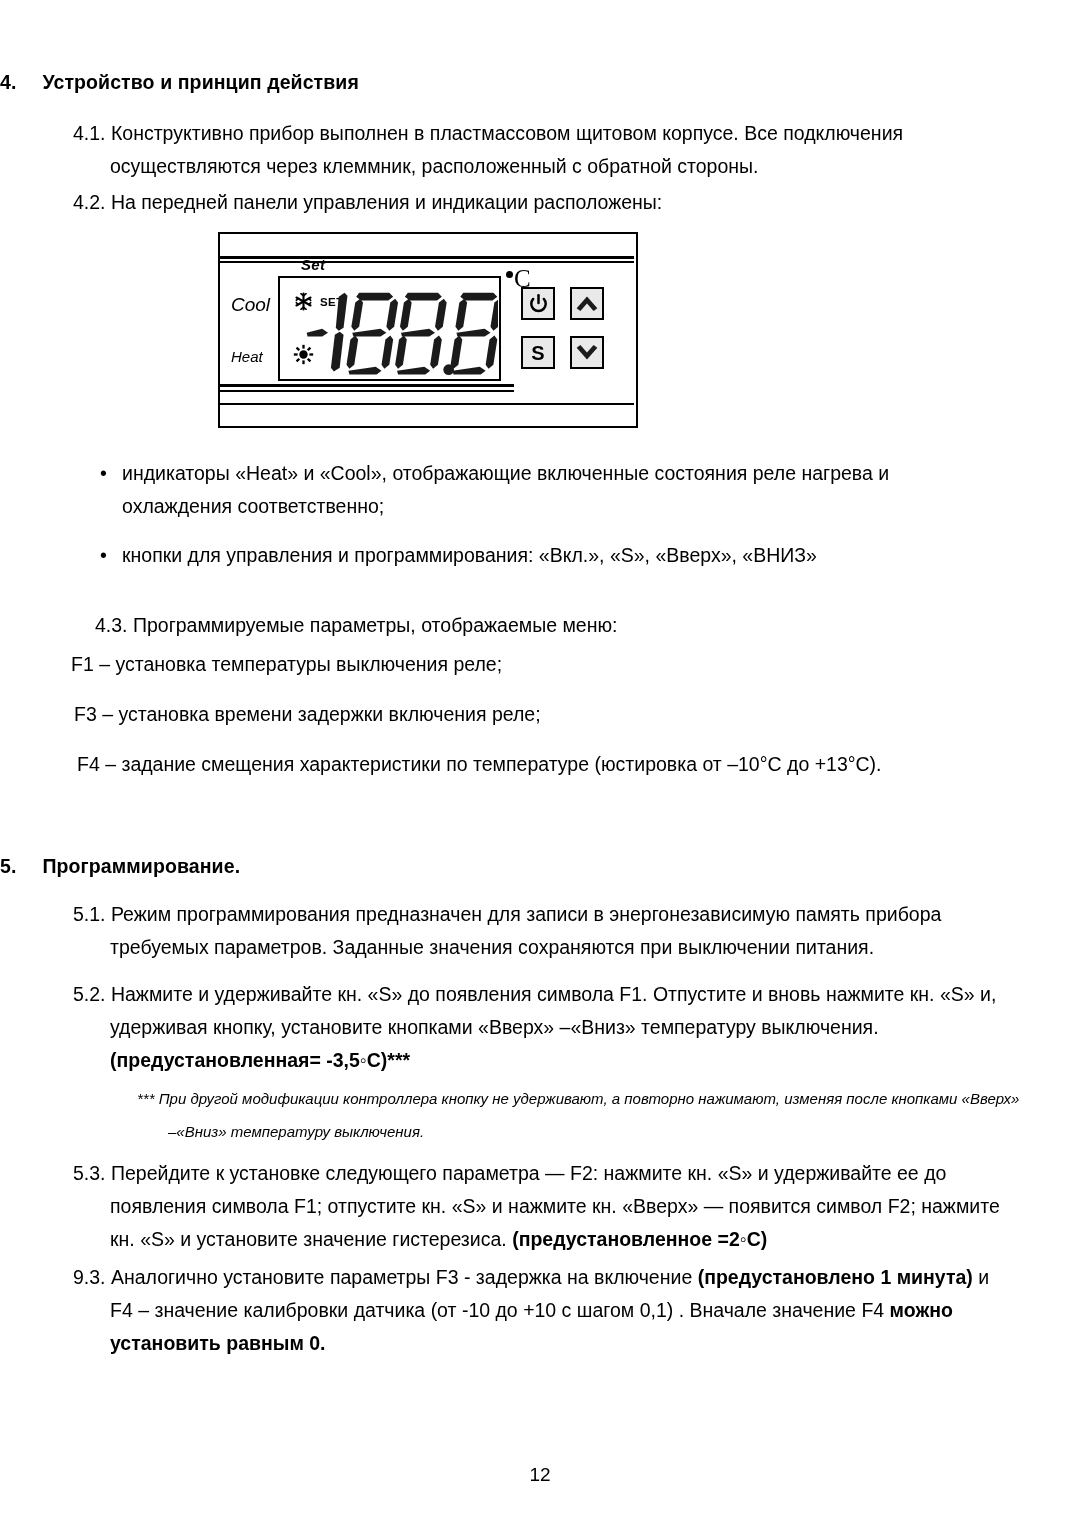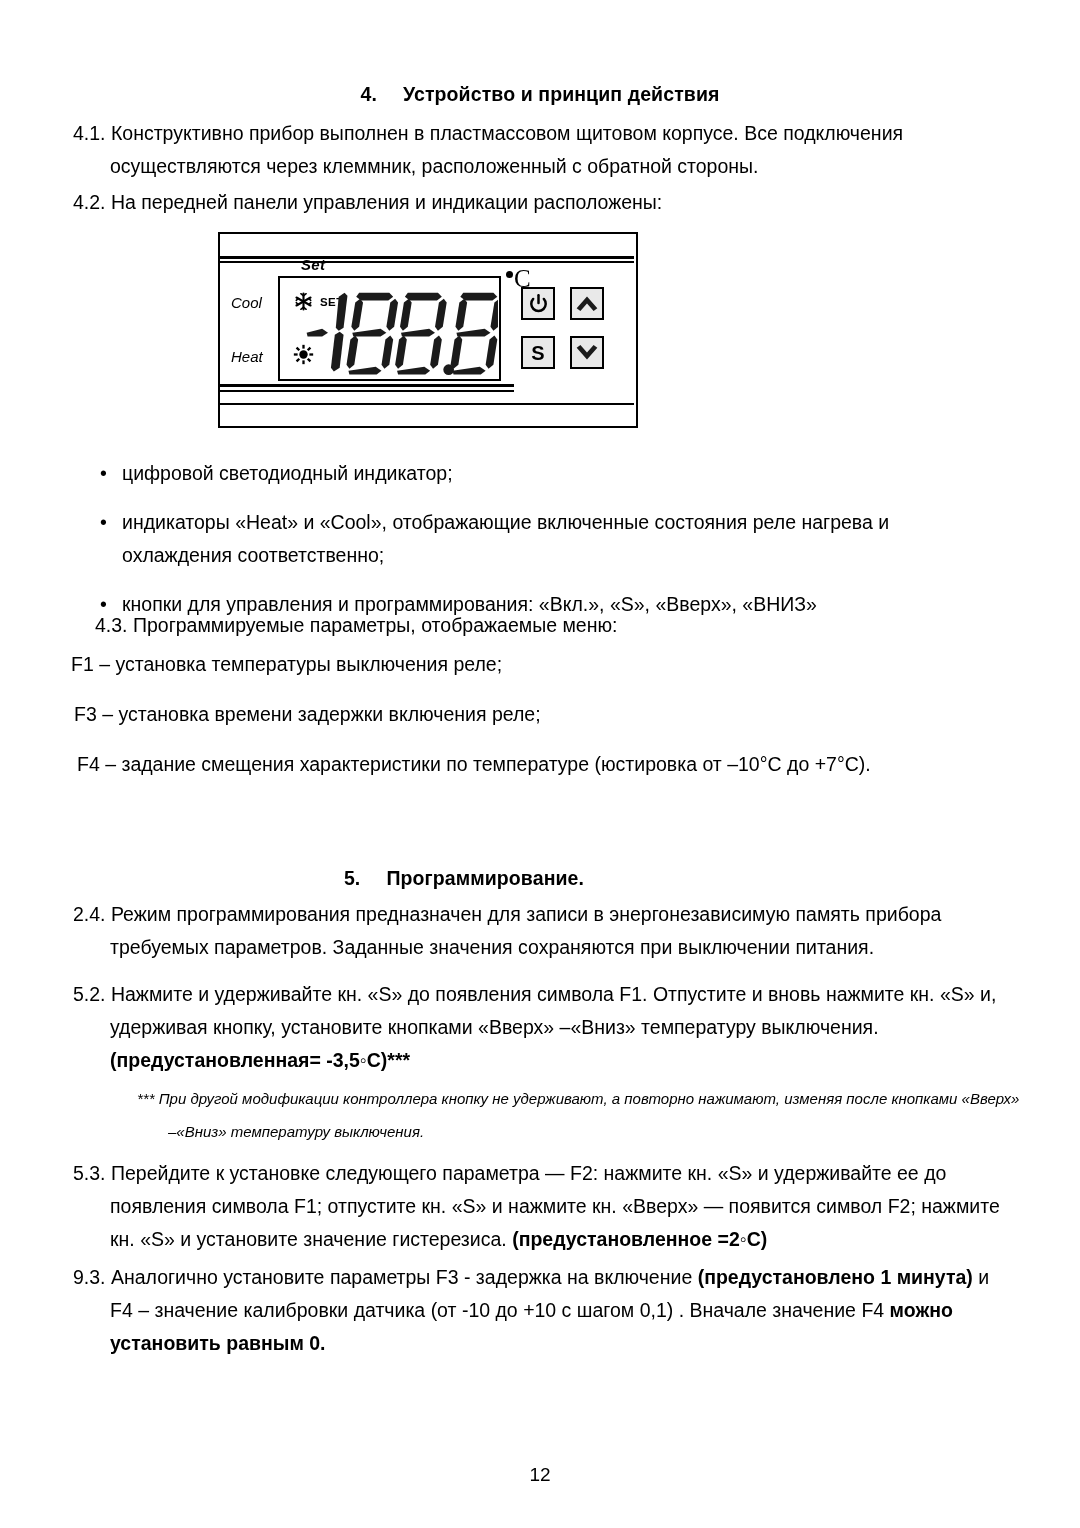--- a/index.html
+++ b/index.html
@@ -20,23 +20,21 @@
     width: 1080px;
     height: 1528px;
     box-sizing: border-box;
     padding: 0;
   }
 
   
   .section-heading {
     font-weight: bold;
     font-size: 19.5px;
-    text-align: center;
     letter-spacing: 0.1px;
-    margin-top: 12px;
   }
   .section-heading .num {
     margin-right: 26px;
   }
 
   
   .para {
     font-size: 19.5px;
     line-height: 33px;
     text-align: left;
@@ -159,21 +157,21 @@
     font-style: italic;
     font-weight: bold;
     font-size: 15px;
     letter-spacing: 0.3px;
   }
   .lbl-cool {
     position: absolute;
     left: 13px;
     top: 62px;
     font-style: italic;
-    font-size: 15px;
+    font-size: 19px;
   }
   .lbl-heat {
     position: absolute;
     left: 13px;
     top: 116px;
     font-style: italic;
     font-size: 15px;
   }
   .lbl-celsius {
     position: absolute;
@@ -372,45 +370,42 @@
 
     <div class="btn btn-down">
       <svg width="22" height="17" viewBox="0 0 100 72">
         <polygon points="50,68 97,14 80,2 50,36 20,2 3,14" fill="#1b1b1b"></polygon>
       </svg>
     </div>
   </div>
 
   <div class="blk" id="bullets">
     <ul class="bullets">
-      <li>
-        <span class="dot">•</span><span class="txt">цифровой светодиодный индикатор;</span>
-      </li>
       <li class="wrap">
         <span class="dot">•</span><span class="txt">индикаторы «Heat» и «Cool», отображающие включенные состояния реле нагрева и охлаждения соответственно;</span>
       </li>
       <li>
         <span class="dot">•</span><span class="txt">кнопки для управления и программирования: «Вкл.», «S», «Вверх», «ВНИЗ»</span>
       </li>
     </ul>
   </div>
 
   <div class="blk para hang-43" id="p-43">4.3. Программируемые параметры, отображаемые меню:</div>
 
   <div class="blk" id="f-list">
     <div class="f-line">F1 – установка температуры выключения реле;</div>
     <div class="f-line indent1">F3 – установка времени задержки включения реле;</div>
-    <div class="f-line indent2">F4 – задание смещения характеристики по температуре (юстировка от –10°С до +7°С).</div>
+    <div class="f-line indent2">F4 – задание смещения характеристики по температуре (юстировка от –10°С до +13°С).</div>
   </div>
 
   <div class="blk section-heading" id="heading-5">
     <span class="num">5.</span><span>Программирование.</span>
   </div>
 
-  <div class="blk para hang" id="p-51">2.4. Режим программирования предназначен для записи в энергонезависимую память прибора требуемых параметров. Заданные значения сохраняются при выключении питания.</div>
+  <div class="blk para hang" id="p-51">5.1. Режим программирования предназначен для записи в энергонезависимую память прибора требуемых параметров. Заданные значения сохраняются при выключении питания.</div>
 
   <div class="blk para hang" id="p-52">
     <span>5.2. Нажмите и удерживайте кн.  «S» до появления символа F1. Отпустите и вновь нажмите кн. «S» и, удерживая кнопку, установите кнопками «Вверх» –«Вниз» температуру выключения. </span><b>(предустановленная= -3,5◦C)***</b>
   </div>
 
   <div class="blk note-italic" id="note-3star">*** При другой модификации контроллера кнопку не удерживают, а повторно нажимают, изменяя после кнопками «Вверх» –«Вниз» температуру выключения.</div>
 
   <div class="blk para hang" id="p-53">
     <span>5.3. Перейдите к установке следующего параметра — F2: нажмите кн. «S» и удерживайте ее до появления символа F1; отпустите кн. «S» и нажмите кн. «Вверх» — появится символ F2; нажмите кн. «S» и установите значение гистерезиса.  </span><b>(предустановленное =2◦C)</b>
   </div>

